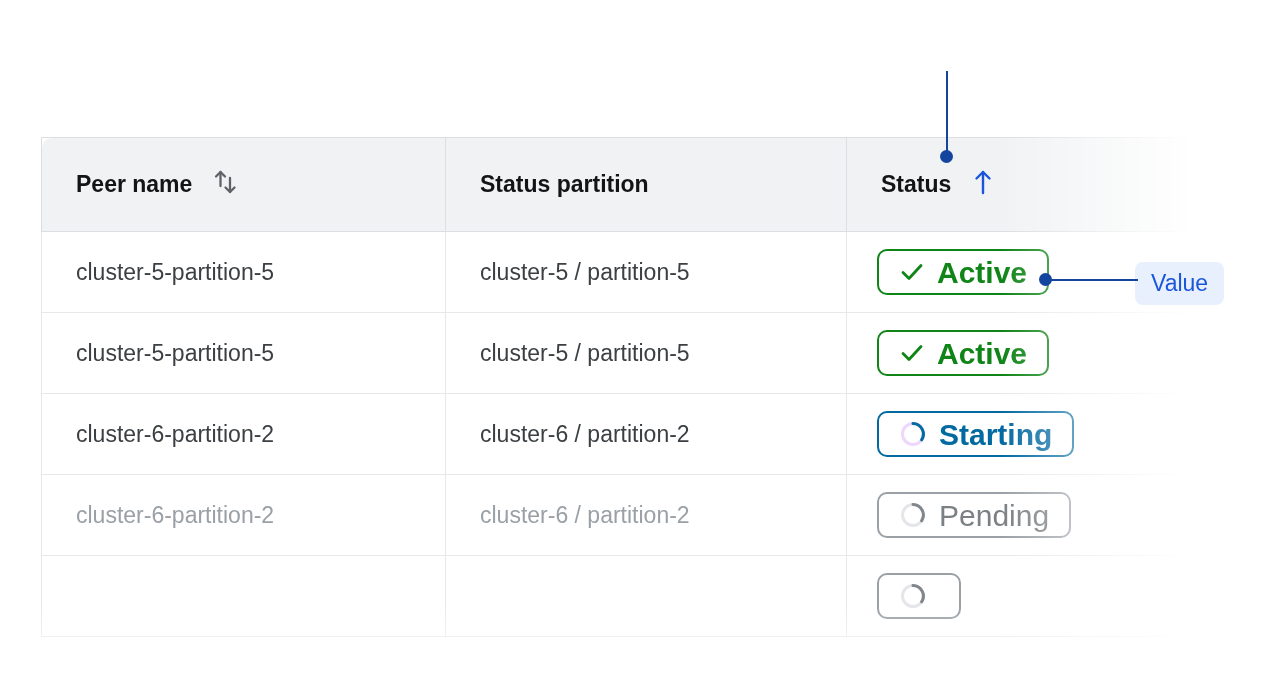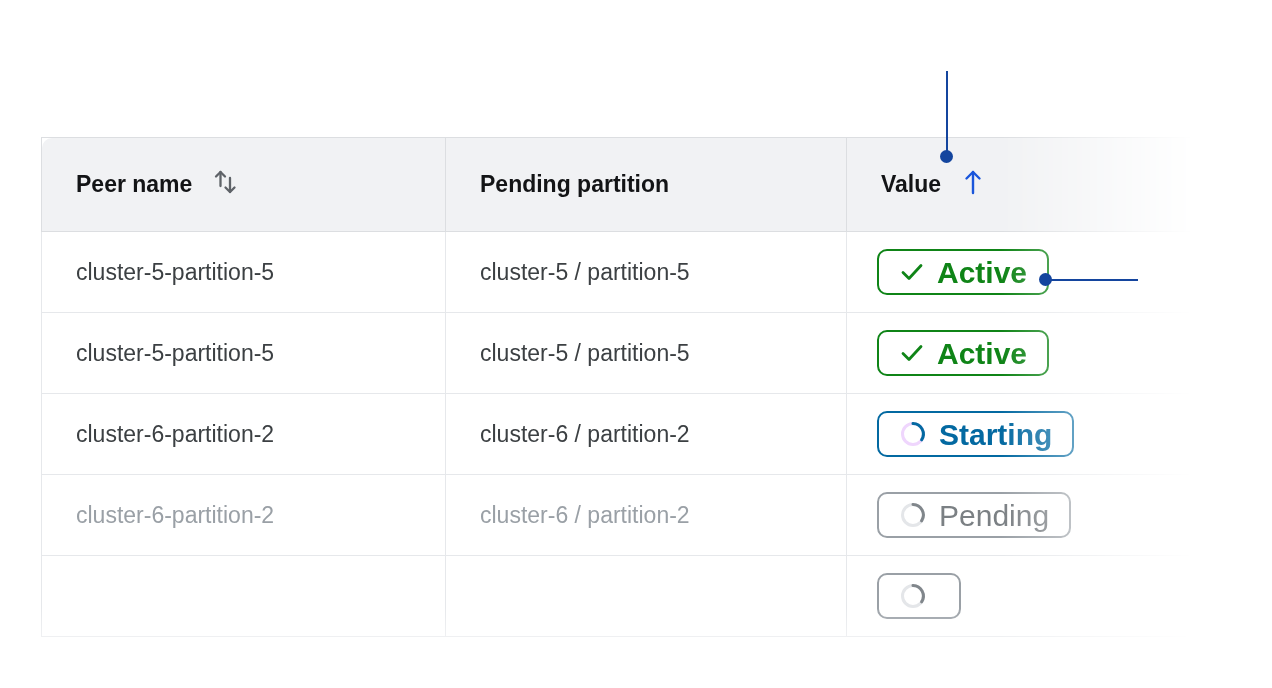--- a/index.html
+++ b/index.html
@@ -123,26 +123,26 @@
                     <polyline points="6,9.5 10.5,5 15,9.5"></polyline>
                     <line x1="20" y1="11" x2="20" y2="25"></line>
                     <polyline points="15.5,20.5 20,25 24.5,20.5"></polyline>
                   </g>
                 </svg>
               </span>
             </div>
           </th>
           <th>
             <div class="th-inner">
-              <span>Pending partition</span>
+              <span>Status partition</span>
             </div>
           </th>
           <th>
             <div class="th-inner">
-              <span>Value</span>
+              <span>Status</span>
               <span>
                 <svg width="28" height="30" viewBox="0 0 28 30">
                   <g stroke="#1a56db" stroke-width="2.4" fill="none" stroke-linecap="round" stroke-linejoin="round">
                     <line x1="14" y1="26" x2="14" y2="5"></line>
                     <polyline points="7.5,11.5 14,5 20.5,11.5"></polyline>
                   </g>
                 </svg>
               </span>
             </div>
           </th>
@@ -228,16 +228,17 @@
           </td>
         </tr>
 
       </tbody>
     </table>
   </div>
 
   <div class="ann-line" id="ann-line-v"></div>
   <div class="ann-dot" id="ann-dot-top"></div>
 
+  <div class="ann-badge" id="ann-value">Value</div>
   <div class="ann-line" id="ann-line-h"></div>
   <div class="ann-dot" id="ann-dot-side"></div>
 
 </div>
 
 </body></html>

